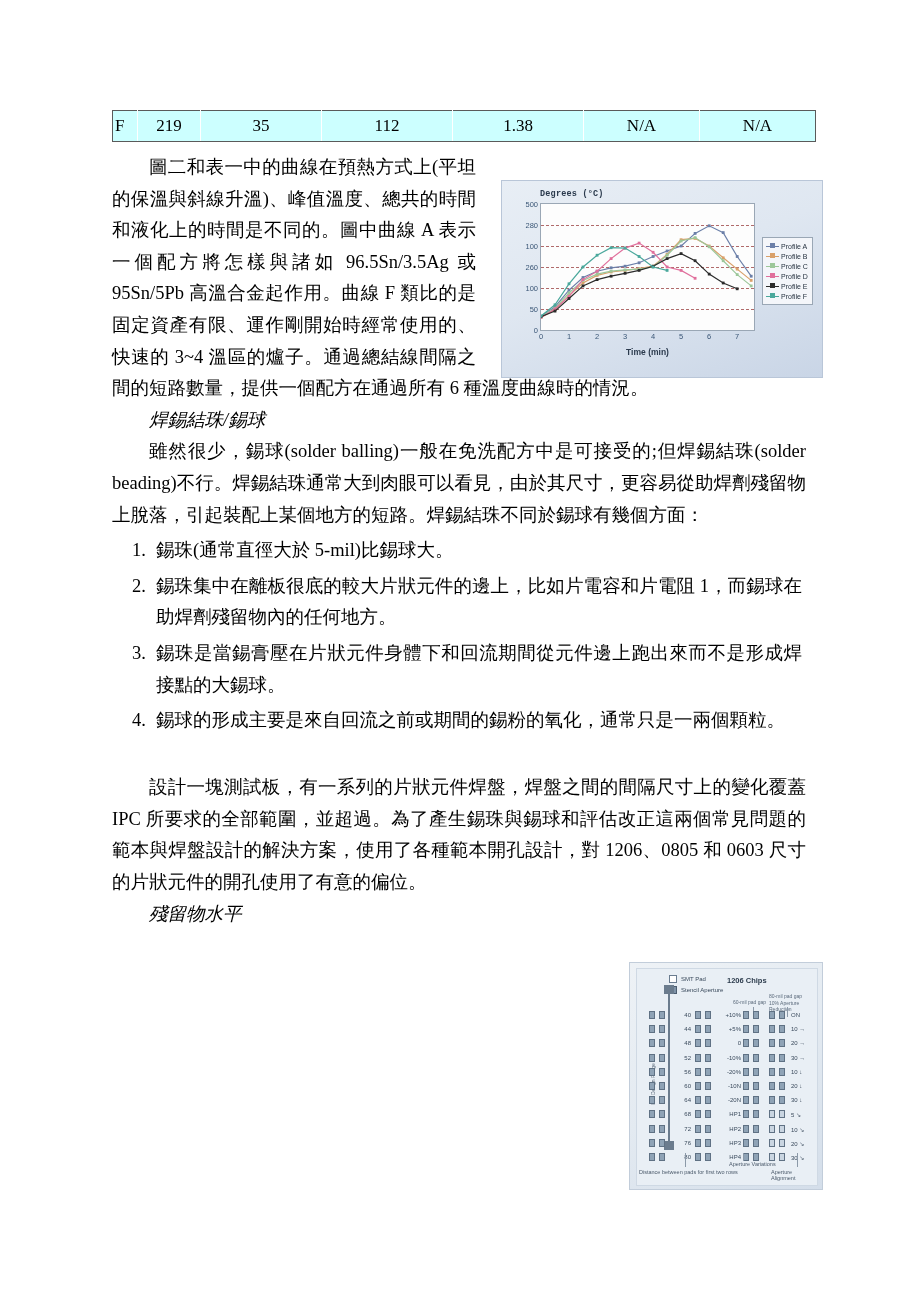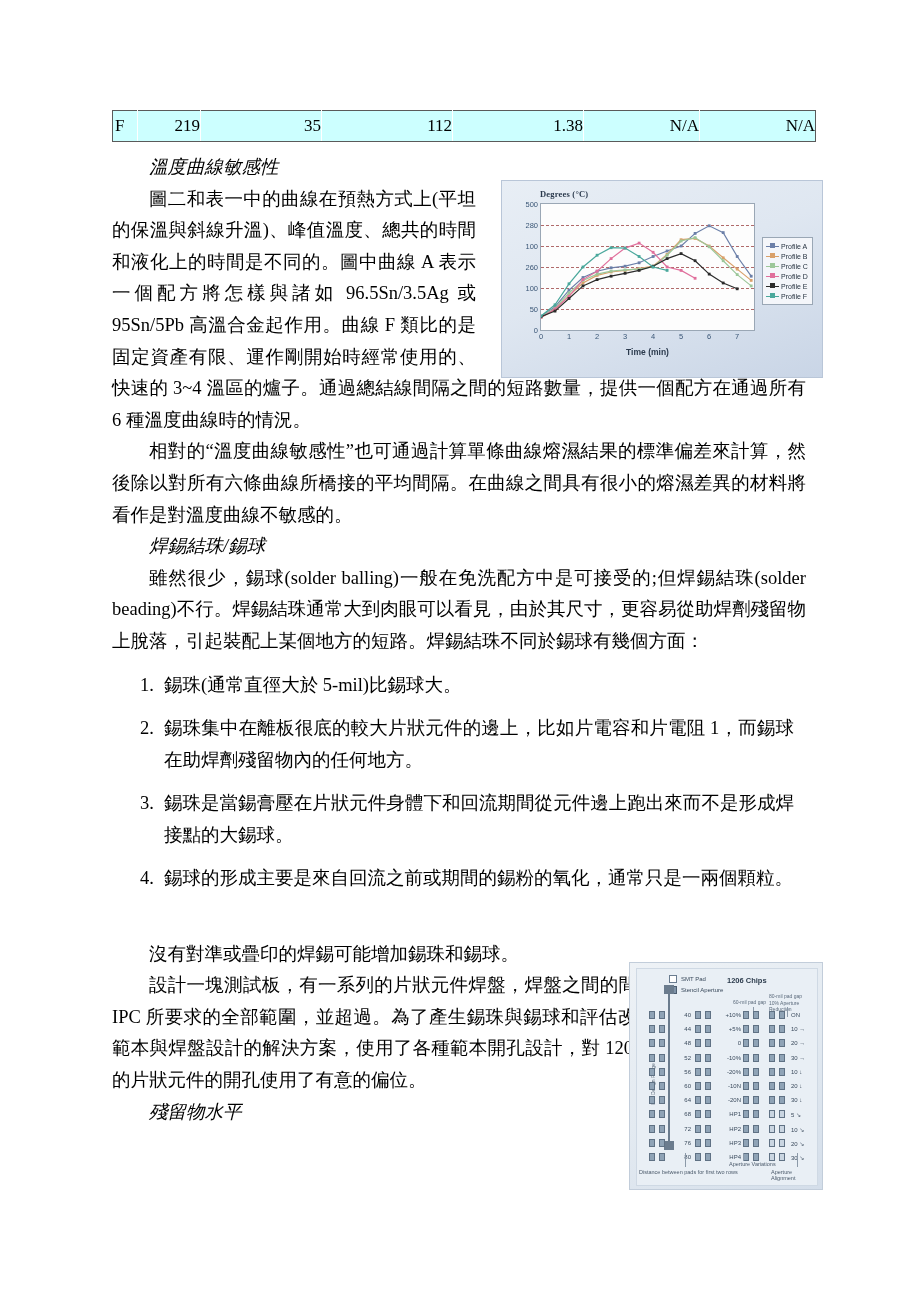--- a/index.html
+++ b/index.html
@@ -48,21 +48,21 @@
   table.data-table {
     border-collapse: collapse;
     width: 694px;
     table-layout: fixed;
   }
   table.data-table td {
     background: #ccffff;
     border: 1px solid #ffffff;
     border-top: 1px solid #5a5a5a;
     border-bottom: 1px solid #5a5a5a;
-    text-align: right;
+    text-align: center;
     font-size: 17px;
     height: 30px;
     line-height: 30px;
     font-family: "Liberation Serif", serif;
     padding: 0;
   }
   table.data-table td.c0 { width: 22px; text-align: left; padding-left: 2px; border-left: 1px solid #5a5a5a; }
   table.data-table td.c1 { width: 62px; }
   table.data-table td.c2 { width: 120px; }
   table.data-table td.c3 { width: 130px; }
@@ -114,21 +114,21 @@
     overflow: hidden;
   }
   .chart-inner {
     position: absolute;
     left: 8px; top: 8px;
     width: 288px; height: 178px;
   }
   .chart-ylabel {
     position: absolute;
     left: 30px; top: 0px;
-    font-family: Liberation Serif, serif;
+    font-family: Liberation Mono, monospace;
     font-size: 8.5px;
     font-weight: bold;
     color: #2b3a4d;
     letter-spacing: 0.2px;
   }
   .plot {
     position: absolute;
     left: 30px;
     top: 14px;
     width: 215px;
@@ -277,21 +277,21 @@
   
   ol.numlist {
     margin: 0;
     padding-left: 0;
     list-style: none;
     counter-reset: li;
   }
   ol.numlist li {
     position: relative;
     padding-left: 40px;
-    margin: 12px;
+    margin: 4px;
     counter-increment: li;
     line-height: 31.6px;
     text-align: justify;
   }
   ol.numlist li:before {
     content: counter(li) ".";
     position: absolute;
     left: 16px;
     top: 0;
   }
@@ -640,35 +640,32 @@
       <div class="botcap" style="left:134px; top:200px;">Aperture Alignment</div>
       <div class="leader" style="left:48px; top:184px; height:14px;"></div>
       <div class="leader" style="left:106px; top:184px; height:8px;"></div>
       <div class="leader" style="left:160px; top:184px; height:14px;"></div>
     </div>
   </div>
 
   <div class="body-text">
     <div class="wrap-right" style="height:218px;"></div>
 
-    <div class="sec-head">溫度曲線敏感性</div>
     <p class="para">圖二和表一中的曲線在預熱方式上(平坦的保溫與斜線升溫)、峰值溫度、總共的時間和液化上的時間是不同的。圖中曲線 A 表示一個配方將怎樣與諸如 96.5Sn/3.5Ag 或 95Sn/5Pb 高溫合金起作用。曲線 F 類比的是固定資產有限、運作剛開始時經常使用的、快速的 3~4 溫區的爐子。通過總結線間隔之間的短路數量，提供一個配方在通過所有 6 種溫度曲線時的情況。</p>
-    <p class="para">相對的“溫度曲線敏感性”也可通過計算單條曲線熔濕結果的標準偏差來計算，然後除以對所有六條曲線所橋接的平均間隔。在曲線之間具有很小的熔濕差異的材料將看作是對溫度曲線不敏感的。</p>
     <div class="sec-head">焊錫結珠/錫球</div>
     <p class="para">雖然很少，錫球(solder balling)一般在免洗配方中是可接受的;但焊錫結珠(solder beading)不行。焊錫結珠通常大到肉眼可以看見，由於其尺寸，更容易從助焊劑殘留物上脫落，引起裝配上某個地方的短路。焊錫結珠不同於錫球有幾個方面：</p>
 
     <ol class="numlist">
       <li>錫珠(通常直徑大於 5-mil)比錫球大。</li>
       <li>錫珠集中在離板很底的較大片狀元件的邊上，比如片電容和片電阻 1，而錫球在助焊劑殘留物內的任何地方。</li>
       <li>錫珠是當錫膏壓在片狀元件身體下和回流期間從元件邊上跑出來而不是形成焊接點的大錫球。</li>
       <li>錫球的形成主要是來自回流之前或期間的錫粉的氧化，通常只是一兩個顆粒。</li>
     </ol>
 
     <div class="spacer-line"></div>
-    <p class="para">沒有對準或疊印的焊錫可能增加錫珠和錫球。</p>
     <p class="para">設計一塊測試板，有一系列的片狀元件焊盤，焊盤之間的間隔尺寸上的變化覆蓋 IPC 所要求的全部範圍，並超過。為了產生錫珠與錫球和評估改正這兩個常見問題的範本與焊盤設計的解決方案，使用了各種範本開孔設計，對 1206、0805 和 0603 尺寸的片狀元件的開孔使用了有意的偏位。</p>
 
     <div class="wrap-right" style="height:232px;"></div>
     <div class="sec-head">殘留物水平</div>
 
   </div>
 
 </div>
 
 </body></html>

